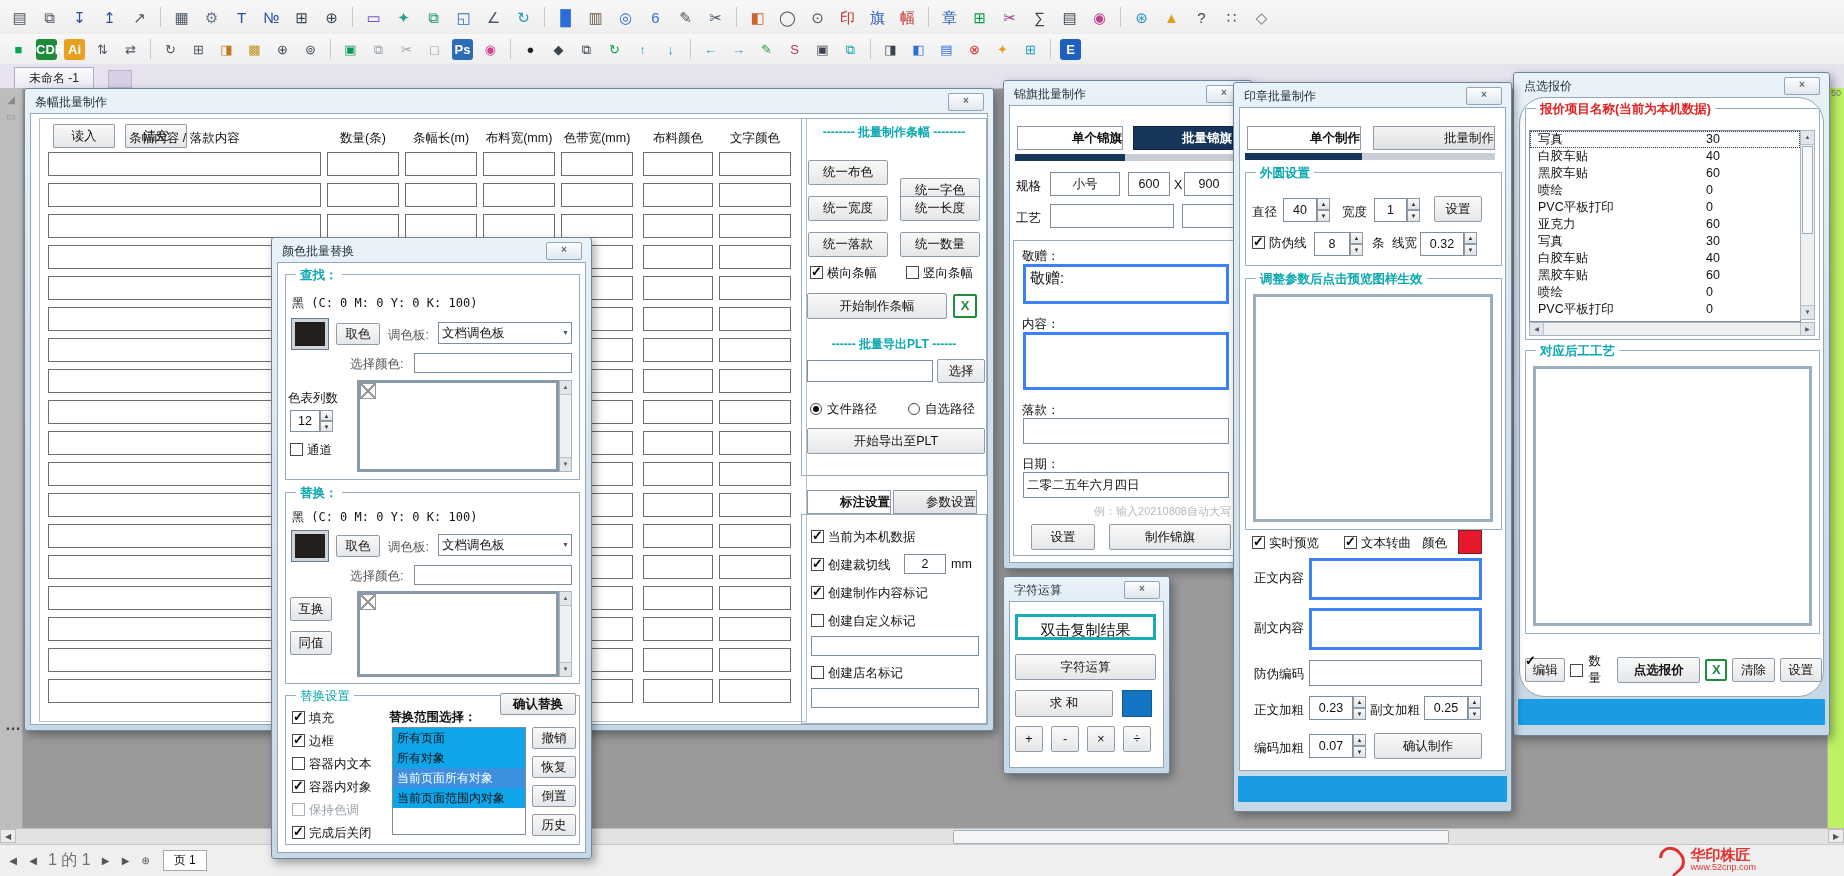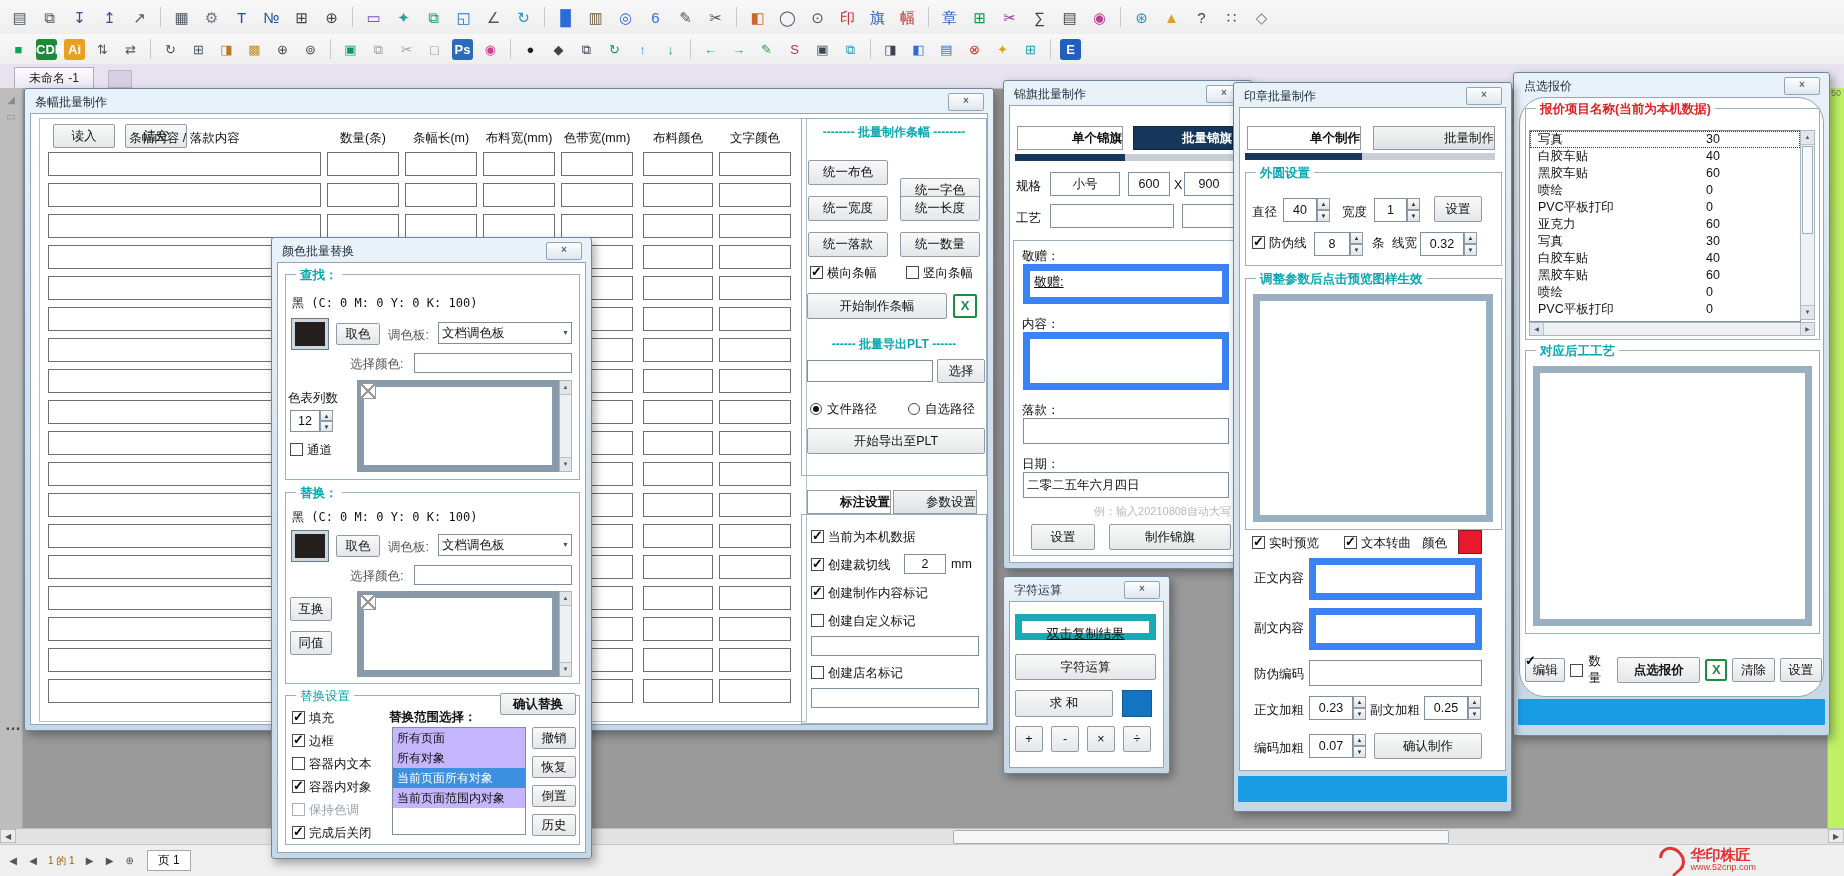--- a/index.html
+++ b/index.html
@@ -18,39 +18,39 @@
   .doctab{position:absolute;left:14px;top:3px;height:20px;padding:0 14px;background:linear-gradient(#fbfafd,#ece8f4);border:1px solid #b2aac8;border-bottom:none;font-size:12px;line-height:20px;color:#222;}
   .doctab-ghost{position:absolute;left:108px;top:6px;width:22px;height:16px;background:#d6d0e2;border:1px solid #bcb4cc;}
   
   #leftstrip{position:absolute;left:0;top:88px;width:22px;bottom:48px;background:#bdbdbd;border-right:1px solid #a8a8a8;}
   #rightstrip{position:absolute;right:0;top:88px;width:16px;bottom:48px;background:#bef264;border-left:1px solid #b0b0b0;font-size:9px;color:#777;text-align:center;}
   #hscroll{position:absolute;left:0;right:0;top:828px;height:16px;background:#e2e2e2;border-top:1px solid #bdbdbd;border-bottom:1px solid #bdbdbd;z-index:2;}
   #hscroll .harrow{position:absolute;top:0;width:16px;height:14px;text-align:center;line-height:14px;font-size:8px;color:#555;background:#ececec;border:1px solid #bdbdbd;box-sizing:border-box;}
   #hscroll .thumb{position:absolute;left:953px;width:494px;top:1px;height:12px;background:#f6f6f6;border:1px solid #9fb0bf;border-radius:2px;}
   #statusbar{position:absolute;left:0;right:0;top:844px;height:32px;background:#efefef;border-top:1px solid #c9c9c9;z-index:3;display:flex;align-items:center;gap:6px;padding-left:6px;box-sizing:border-box;}
   .sicon{font-size:10px;color:#555;width:14px;text-align:center;}
-  #pagecounter{font-size:10px;color:#a16207;margin:0 2px;}
+  #pagecounter{font-size:16px;color:#737373;margin:0 2px;}
   #pagetab{background:#fff;border:1px solid #a8a8a8;padding:1px 10px;font-size:12px;margin-left:4px;}
   #dots{position:absolute;left:5px;top:716px;font-size:16px;font-weight:bold;color:#444;z-index:4;letter-spacing:1px;}
   .lsicon{display:block;margin:6px auto;font-size:10px;color:#8a8a8a;text-align:center;}
   
   #watermark{position:absolute;right:88px;top:846px;display:flex;align-items:center;gap:6px;z-index:6;}
   .flame{width:18px;height:22px;border:3px solid #e23333;border-radius:50% 50% 50% 0;transform:rotate(-42deg);border-left-color:transparent;}
   .wmtxt{line-height:1.05;}
   .wmbrand{font-size:15px;font-weight:bold;color:#e23333;}
   .wmurl{font-size:9px;color:#e23333;}
   
   .dlg{position:absolute;background:linear-gradient(180deg,#eaf2f9 0%,#d7e4ef 35%,#c6d7e5 100%);border:1px solid #70869c;border-radius:3px;box-shadow:3px 4px 10px rgba(0,0,0,.35);}
   .titlebar{position:absolute;left:0;right:0;top:0;height:24px;}
   .dtitle{position:absolute;left:10px;top:5px;font-size:12px;color:#1b2a3a;}
   .xbtn{position:absolute;right:9px;top:4px;width:34px;height:16px;background:linear-gradient(#fdfdfd,#dfe7ee);border:1px solid #93a5b5;border-radius:2px;text-align:center;line-height:14px;font-size:10px;font-weight:bold;color:#5a6b7d;}
   .client{position:absolute;left:5px;right:5px;top:24px;bottom:5px;background:#fff;border:1px solid #93a7ba;box-sizing:border-box;}
   .btn{position:absolute;background:linear-gradient(#f9f9f9,#e4e6e8);border:1px solid #8f9ba6;border-radius:2px;text-align:center;font-size:12.5px;color:#111;box-sizing:border-box;display:flex;align-items:center;justify-content:center;}
   .inp{position:absolute;background:#fff;border:1px solid #7d8f9f;font-family:"Liberation Sans",sans-serif;font-size:12.5px;padding:0 3px;box-sizing:border-box;color:#111;}
-  .ta{position:absolute;background:#fff;border:7px solid #3b82f6;font-size:13px;padding:2px 4px;box-sizing:border-box;text-decoration:underline;}
+  .ta{position:absolute;background:#fff;border:3px solid #3b82f6;font-size:15px;padding:2px 4px;box-sizing:border-box;}
   .lab{position:absolute;font-size:12.5px;color:#111;white-space:nowrap;}
   .teal{color:#0aa8b0;}
   .tealb{color:#0aa8b0;font-weight:bold;}
   .grp{position:absolute;border:1px solid #9ab0c0;box-sizing:border-box;}
   .glab{position:absolute;top:-8px;left:10px;background:#fff;padding:0 4px;font-size:12.5px;white-space:nowrap;}
   .cb{position:absolute;width:13px;height:13px;background:#fff;border:1px solid #4a4a4a;box-sizing:border-box;}
   .cb.on::after{content:"✓";position:absolute;left:0px;top:-3px;font-size:13px;font-weight:bold;color:#000;}
   .cb.dis{border-color:#a8b0b8;}
   .radio{position:absolute;width:12px;height:12px;border:1px solid #4a4a4a;border-radius:50%;background:#fff;box-sizing:border-box;}
   .radio.on::after{content:"";position:absolute;left:2px;top:2px;width:6px;height:6px;border-radius:50%;background:#111;}
@@ -72,21 +72,21 @@
   .hsb .ar.rt{right:0;border-left:1px solid #b8c2cc;}
   .hsb .ar.lt{left:0;border-right:1px solid #b8c2cc;}
   .tabbtn{position:absolute;background:linear-gradient(#f4f4f4,#dfe1e4);border:1px solid #8f9ba6;text-align:right;font-size:12.5px;line-height:22px;box-sizing:border-box;}
   .tabbtn.active{background:#fff;font-weight:bold;}
   .navytab{background:#16365c !important;color:#fff;font-weight:bold;border-color:#0e2744 !important;}
   .bluebar{position:absolute;left:4px;right:4px;height:26px;border-radius:1px;}
   .qrow{position:relative;height:17px;line-height:17px;font-size:12.5px;background:#fff;}
   .qrow .qname{position:absolute;left:8px;}
   .qrow .qprice{position:absolute;left:176px;}
   .qrow.focused{outline:1px dotted #333;outline-offset:-1px;}
-  .scope-item{height:20px;line-height:20px;padding-left:4px;font-size:12px;white-space:nowrap;overflow:hidden;background:#c4b5fd;color:#111;}
+  .scope-item{height:20px;line-height:20px;padding-left:4px;font-size:12px;white-space:nowrap;overflow:hidden;background:#0ea5e9;color:#111;}
   .scope-item.sel{background:#3d8fe0;color:#fff;}
   .swatch{position:absolute;box-sizing:border-box;}
   .hint{position:absolute;font-size:11px;color:#b8b8b8;white-space:nowrap;}
   .stripseg{position:absolute;height:7px;}
 </style>
 </head>
 <body>
 
 <div id="app">
 

